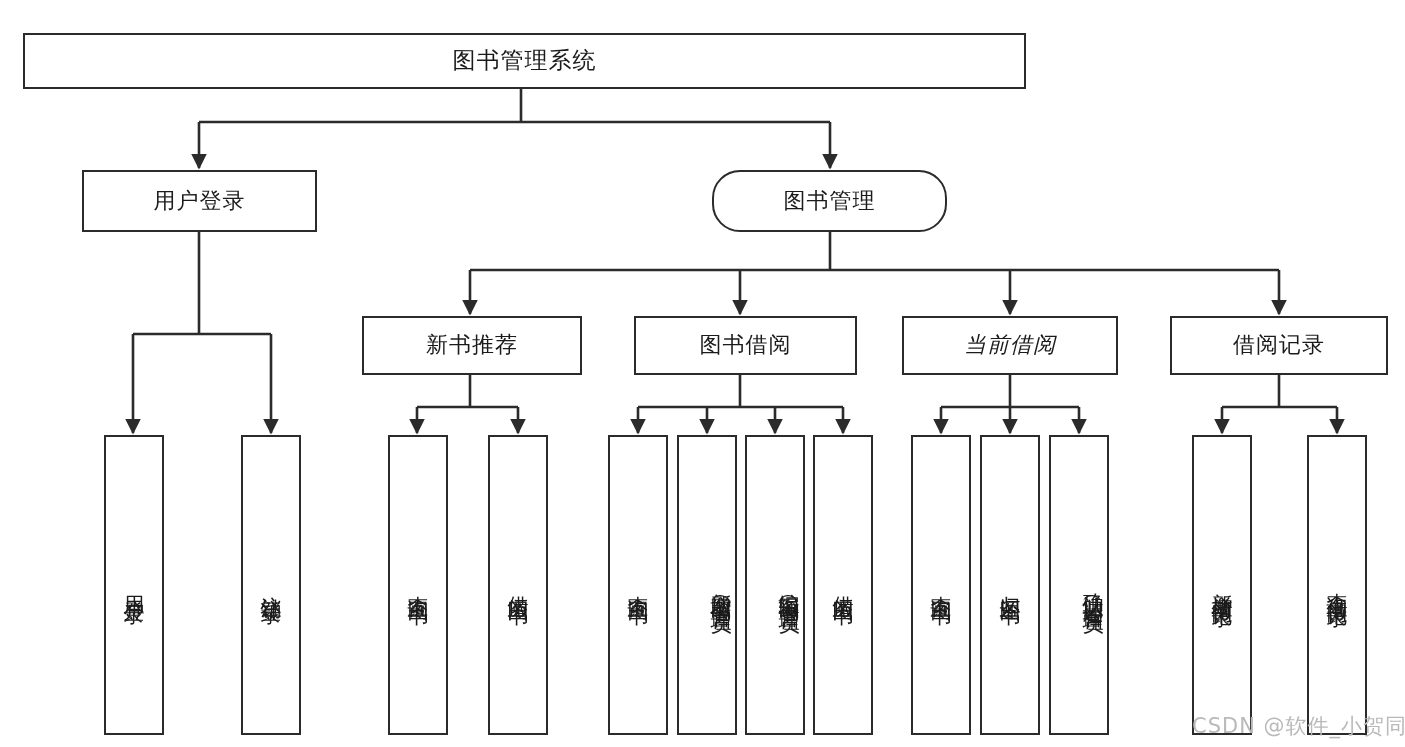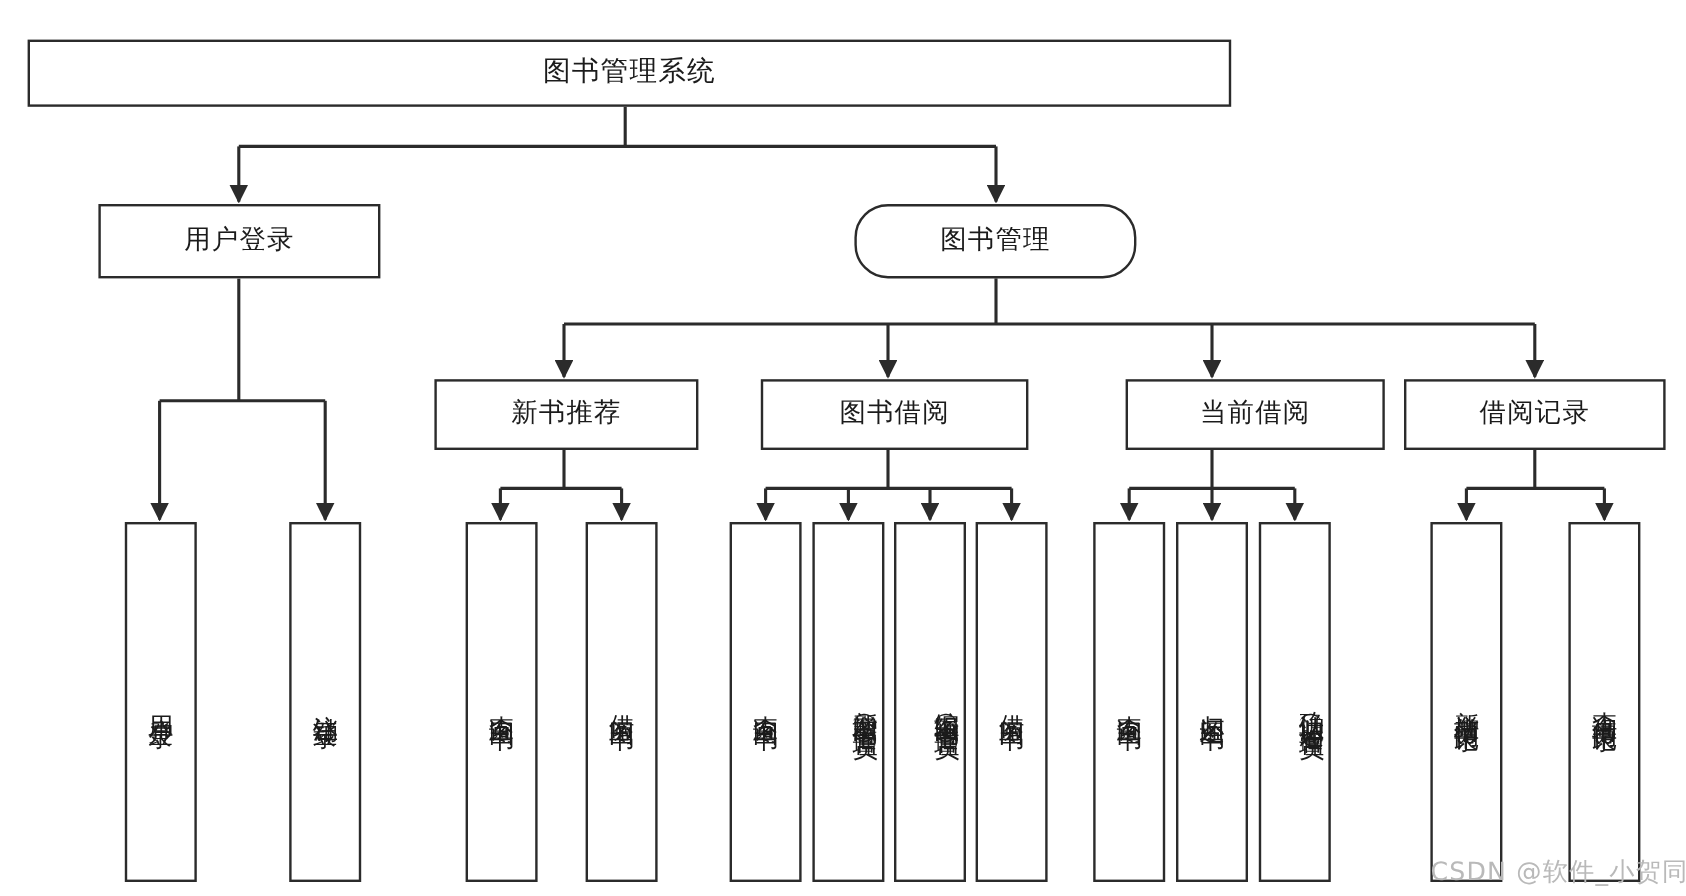--- a/index.html
+++ b/index.html
@@ -124,21 +124,21 @@
     </g>
   </svg>
 
   <div class="node horiz root" style="left:23px; top:12px; width:1003px; height:56px;margin-top:21px;">图书管理系统</div>
 
   <div class="node horiz" style="left:82px; top:170px; width:235px; height:62px;">用户登录</div>
   <div class="node horiz" style="left:712px; top:170px; width:235px; height:62px;border-radius:28px;">图书管理</div>
 
   <div class="node horiz" style="left:362px; top:316px; width:220px; height:59px;">新书推荐</div>
   <div class="node horiz" style="left:621px; top:316px; width:223px; height:59px;margin-left:13px;">图书借阅</div>
-  <div class="node horiz" style="left:938px; top:316px; width:216px; height:59px;">当前借阅</div>
+  <div class="node horiz" style="left:902px; top:316px; width:216px; height:59px;font-style:italic;">当前借阅</div>
   <div class="node horiz" style="left:1170px; top:316px; width:218px; height:59px;">借阅记录</div>
 
   <div class="node vert mid" style="left:104px; top:435px; width:60px; height:300px;">用户登录</div>
   <div class="node vert mid" style="left:241px; top:435px; width:60px; height:300px;">注销登录</div>
 
   <div class="node vert mid" style="left:388px; top:435px; width:60px; height:300px;">查询图书</div>
   <div class="node vert mid" style="left:488px; top:435px; width:60px; height:300px;">借阅图书</div>
 
   <div class="node vert mid" style="left:608px; top:435px; width:60px; height:300px;">查询图书</div>
   <div class="node vert" style="left:677px; top:435px; width:60px; height:300px;">新增图书（管理员）</div>

